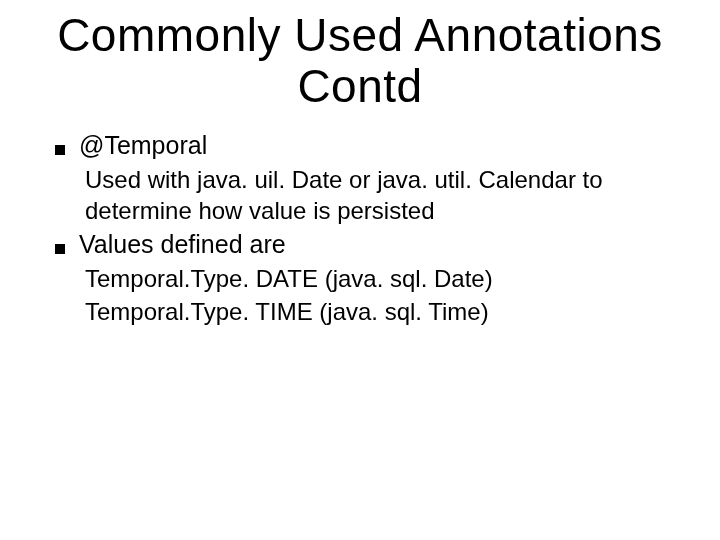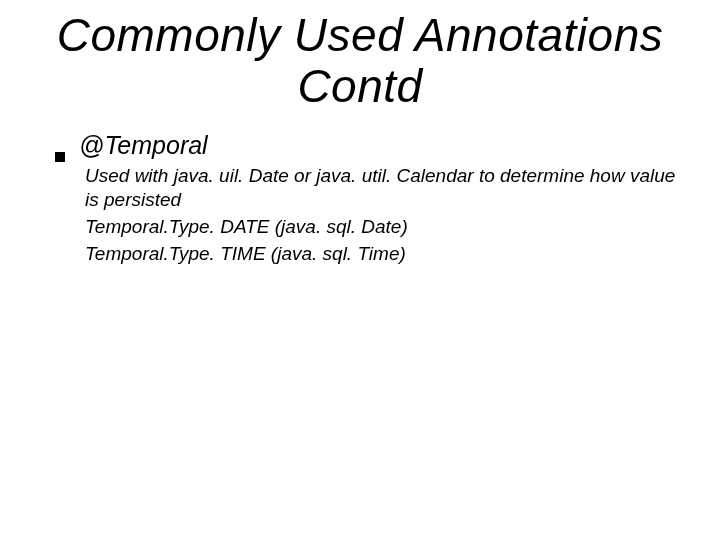--- a/index.html
+++ b/index.html
@@ -12,68 +12,71 @@
       height: 540px;
       background: #ffffff;
       font-family: Arial, Helvetica, sans-serif;
       color: #000000;
       overflow: hidden;
     }
     .slide {
       width: 100%;
       height: 100%;
       padding: 10px 30px 30px 30px;
-      font-style: italic;
     }
     .title {
       text-align: center;
       font-size: 46px;
       line-height: 1.1;
       margin-bottom: 18px;
       font-weight: normal;
       letter-spacing: 0.5px;
     }
     .content {
       padding-left: 25px;
     }
     .bullet-item {
       display: flex;
-      align-items: flex-end;
+      align-items: center;
       margin-bottom: 2px;
     }
     .bullet-marker {
       width: 10px;
       height: 10px;
       background: #000000;
       margin-right: 14px;
       margin-top: 10px;
       flex-shrink: 0;
     }
     .bullet-text {
       font-size: 25px;
       line-height: 1.3;
     }
     .sub-text {
-      font-size: 19px;
+      font-size: 24px;
       line-height: 1.3;
       padding-left: 30px;
       margin-bottom: 2px;
     }
   </style>
 </head>
 <body>
 
 <div class="slide">
   <h1 class="title">Commonly Used Annotations  Contd</h1>
 
   <div class="content">
 
     <div class="bullet-item">
       <span class="bullet-marker"></span>
       <span class="bullet-text">@Temporal</span>
     </div>
     <div class="sub-text">Used  with  java. uil. Date  or java. util. Calendar to determine  how value is persisted</div>
 
+    <div class="bullet-item">
+      <span class="bullet-marker"></span>
+      <span class="bullet-text">Values defined are</span>
+    </div>
     <div class="sub-text">Temporal.Type. DATE (java. sql. Date)</div>
     <div class="sub-text">Temporal.Type. TIME (java. sql. Time)</div>
 
   </div>
 </div>
 
 </body></html>

